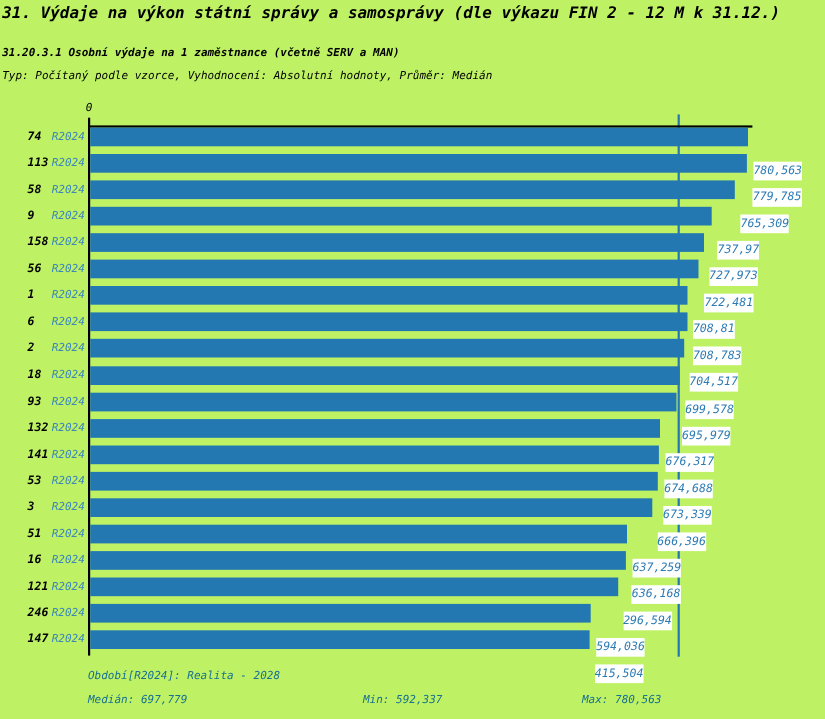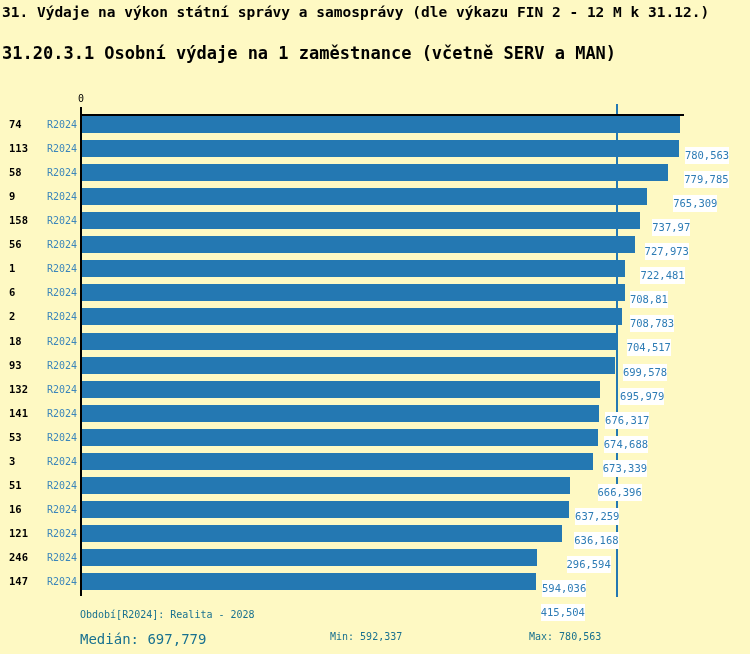--- a/index.html
+++ b/index.html
@@ -1,31 +1,32 @@
 <!DOCTYPE html>
 <html><head>
 <meta charset="utf-8">
 <style>
   html, body { margin: 0; padding: 0; background: #ffffff; }
   .page {
     position: relative;
     width: 750px;
     height: 654px;
-    background: #fef9c3;
+    background: #bef264;
     font-family: "DejaVu Sans Mono", "Liberation Mono", monospace;
     overflow: hidden;
+    font-style: italic;
   }
   .abs { position: absolute; white-space: nowrap; }
   .title {
     left: 2px; top: 4px;
     font-size: 14.5px; font-weight: bold; color: #000000;
   }
   .subtitle {
     left: 2px; top: 43px;
-    font-size: 17px; font-weight: bold; color: #000000;
+    font-size: 10px; font-weight: bold; color: #000000;
   }
   .meta {
     left: 2px; top: 64px;
     font-size: 10px; color: #000000;
   }
   .zero-label {
     left: 81px; top: 93px;
     transform: translateX(-50%);
     font-size: 10px; color: #000000;
   }
@@ -39,21 +40,21 @@
     width: 604px; height: 2px;
     background: #000000;
   }
   .median-line {
     left: 616px; top: 104px;
     width: 1.5px; height: 493px;
     background: #2478b2;
   }
   .row { position: absolute; left: 0; width: 750px; height: 17px; }
   .rnum {
-    position: absolute; left: 9px; top: 0;
+    position: absolute; left: 25px; top: 0;
     height: 17px; line-height: 17px;
     font-size: 10.5px; font-weight: bold; color: #000000;
     white-space: nowrap;
   }
   .rperiod {
     position: absolute; left: 47px; top: 0;
     height: 17px; line-height: 17px;
     font-size: 10px; color: #3c86ba;
     white-space: nowrap;
   }
@@ -64,31 +65,32 @@
   }
   .rval {
     position: absolute; top: 0;
     height: 17px; line-height: 17px;
     font-size: 10.5px; color: #2e7cb5;
     background: #ffffff;
     white-space: nowrap;
     margin-top: 31px;
   }
   .f-period { left: 80px;  top: 609px; font-size: 10px; color: #19718f; }
-  .f-median { left: 80px;  top: 631px; font-size: 14px; color: #19718f; }
+  .f-median { left: 80px;  top: 631px; font-size: 10px; color: #19718f; }
   .f-min    { left: 330px; top: 631px; font-size: 10px; color: #19718f; }
   .f-max    { left: 529px; top: 631px; font-size: 10px; color: #19718f; }
 </style>
 </head>
 <body>
 
 <div class="page">
 
   <div class="abs title">31. Výdaje na výkon státní správy a samosprávy (dle výkazu FIN 2 - 12 M k 31.12.)</div>
   <div class="abs subtitle">31.20.3.1 Osobní výdaje na 1 zaměstnance (včetně SERV a MAN)</div>
+  <div class="abs meta">Typ: Počítaný podle vzorce, Vyhodnocení: Absolutní hodnoty, Průměr: Medián</div>
 
   <div>
     <div class="abs zero-label">0</div>
     <div class="abs median-line"></div>
     <div class="abs axis-v"></div>
     <div class="abs axis-h"></div>
     <div id="rows">
         <div class="row" style="top: 116px;">
           <span class="rnum">74</span>
           <span class="rperiod">R2024</span>

